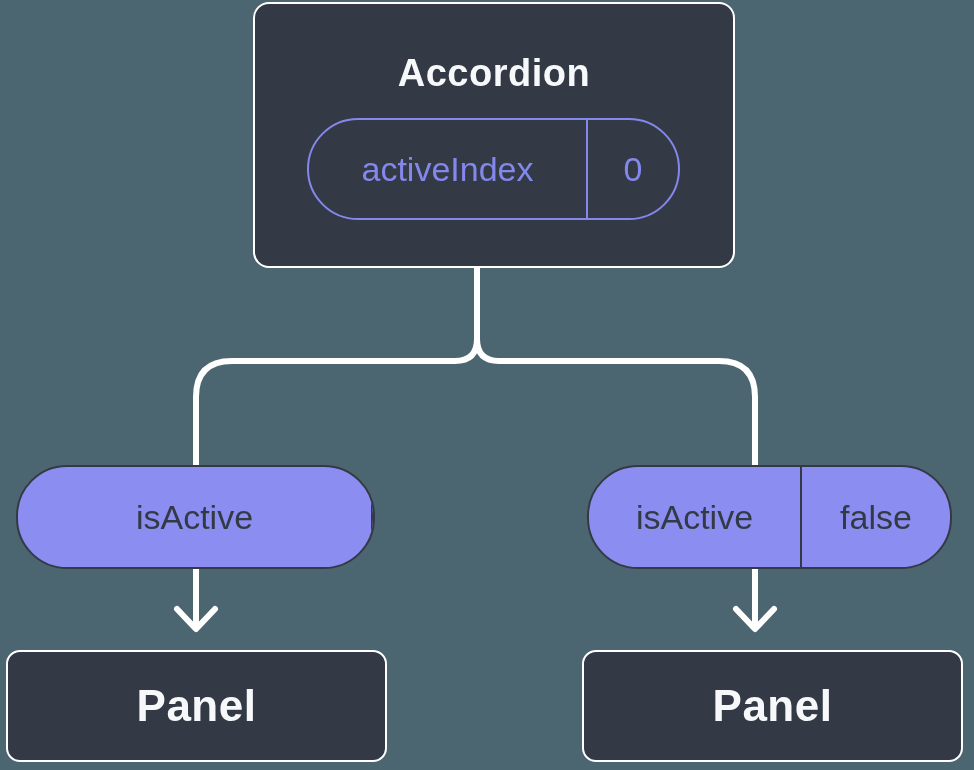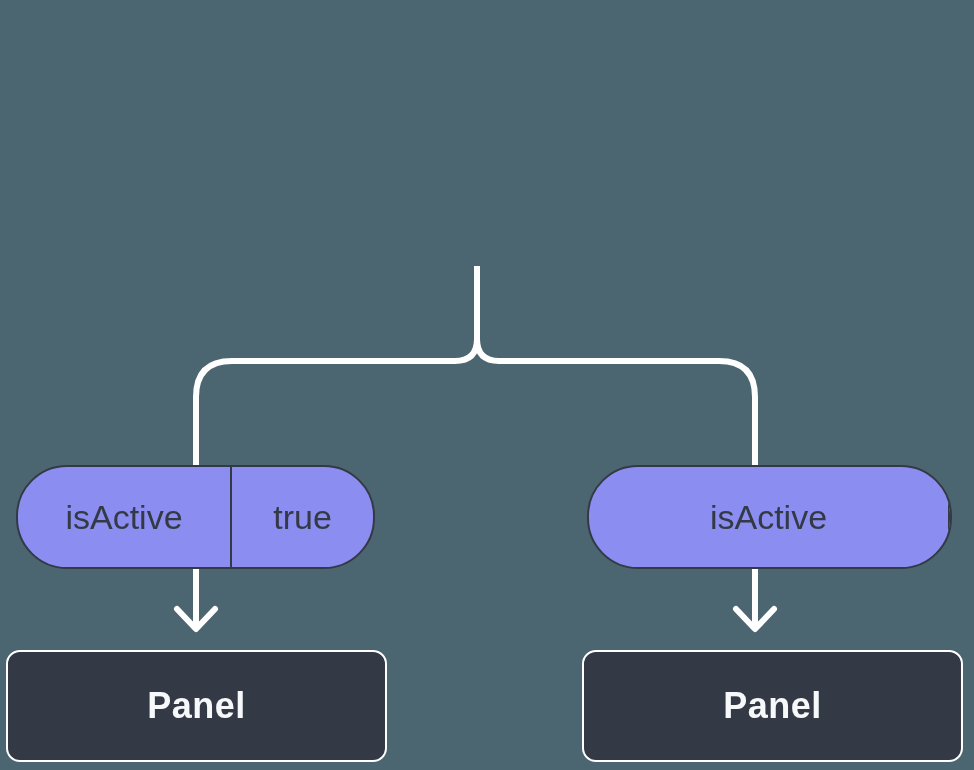--- a/index.html
+++ b/index.html
@@ -99,48 +99,55 @@
     top:650px;
     width:381px; height:112px;
     border-radius:14px;
     display:flex;
     align-items:center;
     justify-content:center;
   }
   .panel-left{left:6px;}
   .panel-right{left:582px;}
   .panel-label{
-    font-size:36px;
+    font-size:44px;
     font-weight:600;
     color:var(--title-text);
     letter-spacing:.5px;
   }
 </style>
 </head>
 <body>
 
 <div class="canvas">
 
   <svg class="connector-svg" viewBox="0 0 974 770" aria-hidden="true">
     <path d="M 477 266 L 477 339 Q 477 361 455 361 L 232 361 Q 196 361 196 397 L 196 468"></path>
     <path d="M 477 266 L 477 339 Q 477 361 499 361 L 719 361 Q 755 361 755 397 L 755 468"></path>
     <path d="M 196 566 L 196 627"></path>
     <path class="arrow-head" d="M 177 609 L 196 629 L 215 609"></path>
     <path d="M 755 566 L 755 627"></path>
     <path class="arrow-head" d="M 736 609 L 755 629 L 774 609"></path>
   </svg>
 
+  <div class="node-box root-node">
+    <div class="root-title">Accordion</div>
+    <div class="state-pill root-pill">
+      <div class="cell cell-key">activeIndex</div>
+      <div class="cell cell-value">0</div>
+    </div>
+  </div>
 
   <div class="state-pill child-pill pill-left">
     <div class="cell cell-key">isActive</div>
-    <div class="cell cell-value">true</div>
   </div>
 
   <div class="state-pill child-pill pill-right">
     <div class="cell cell-key">isActive</div>
+    <div class="cell cell-value">false</div>
   </div>
 
   <div class="node-box panel-node panel-left">
     <div class="panel-label">Panel</div>
   </div>
 
   <div class="node-box panel-node panel-right">
     <div class="panel-label">Panel</div>
   </div>
 

